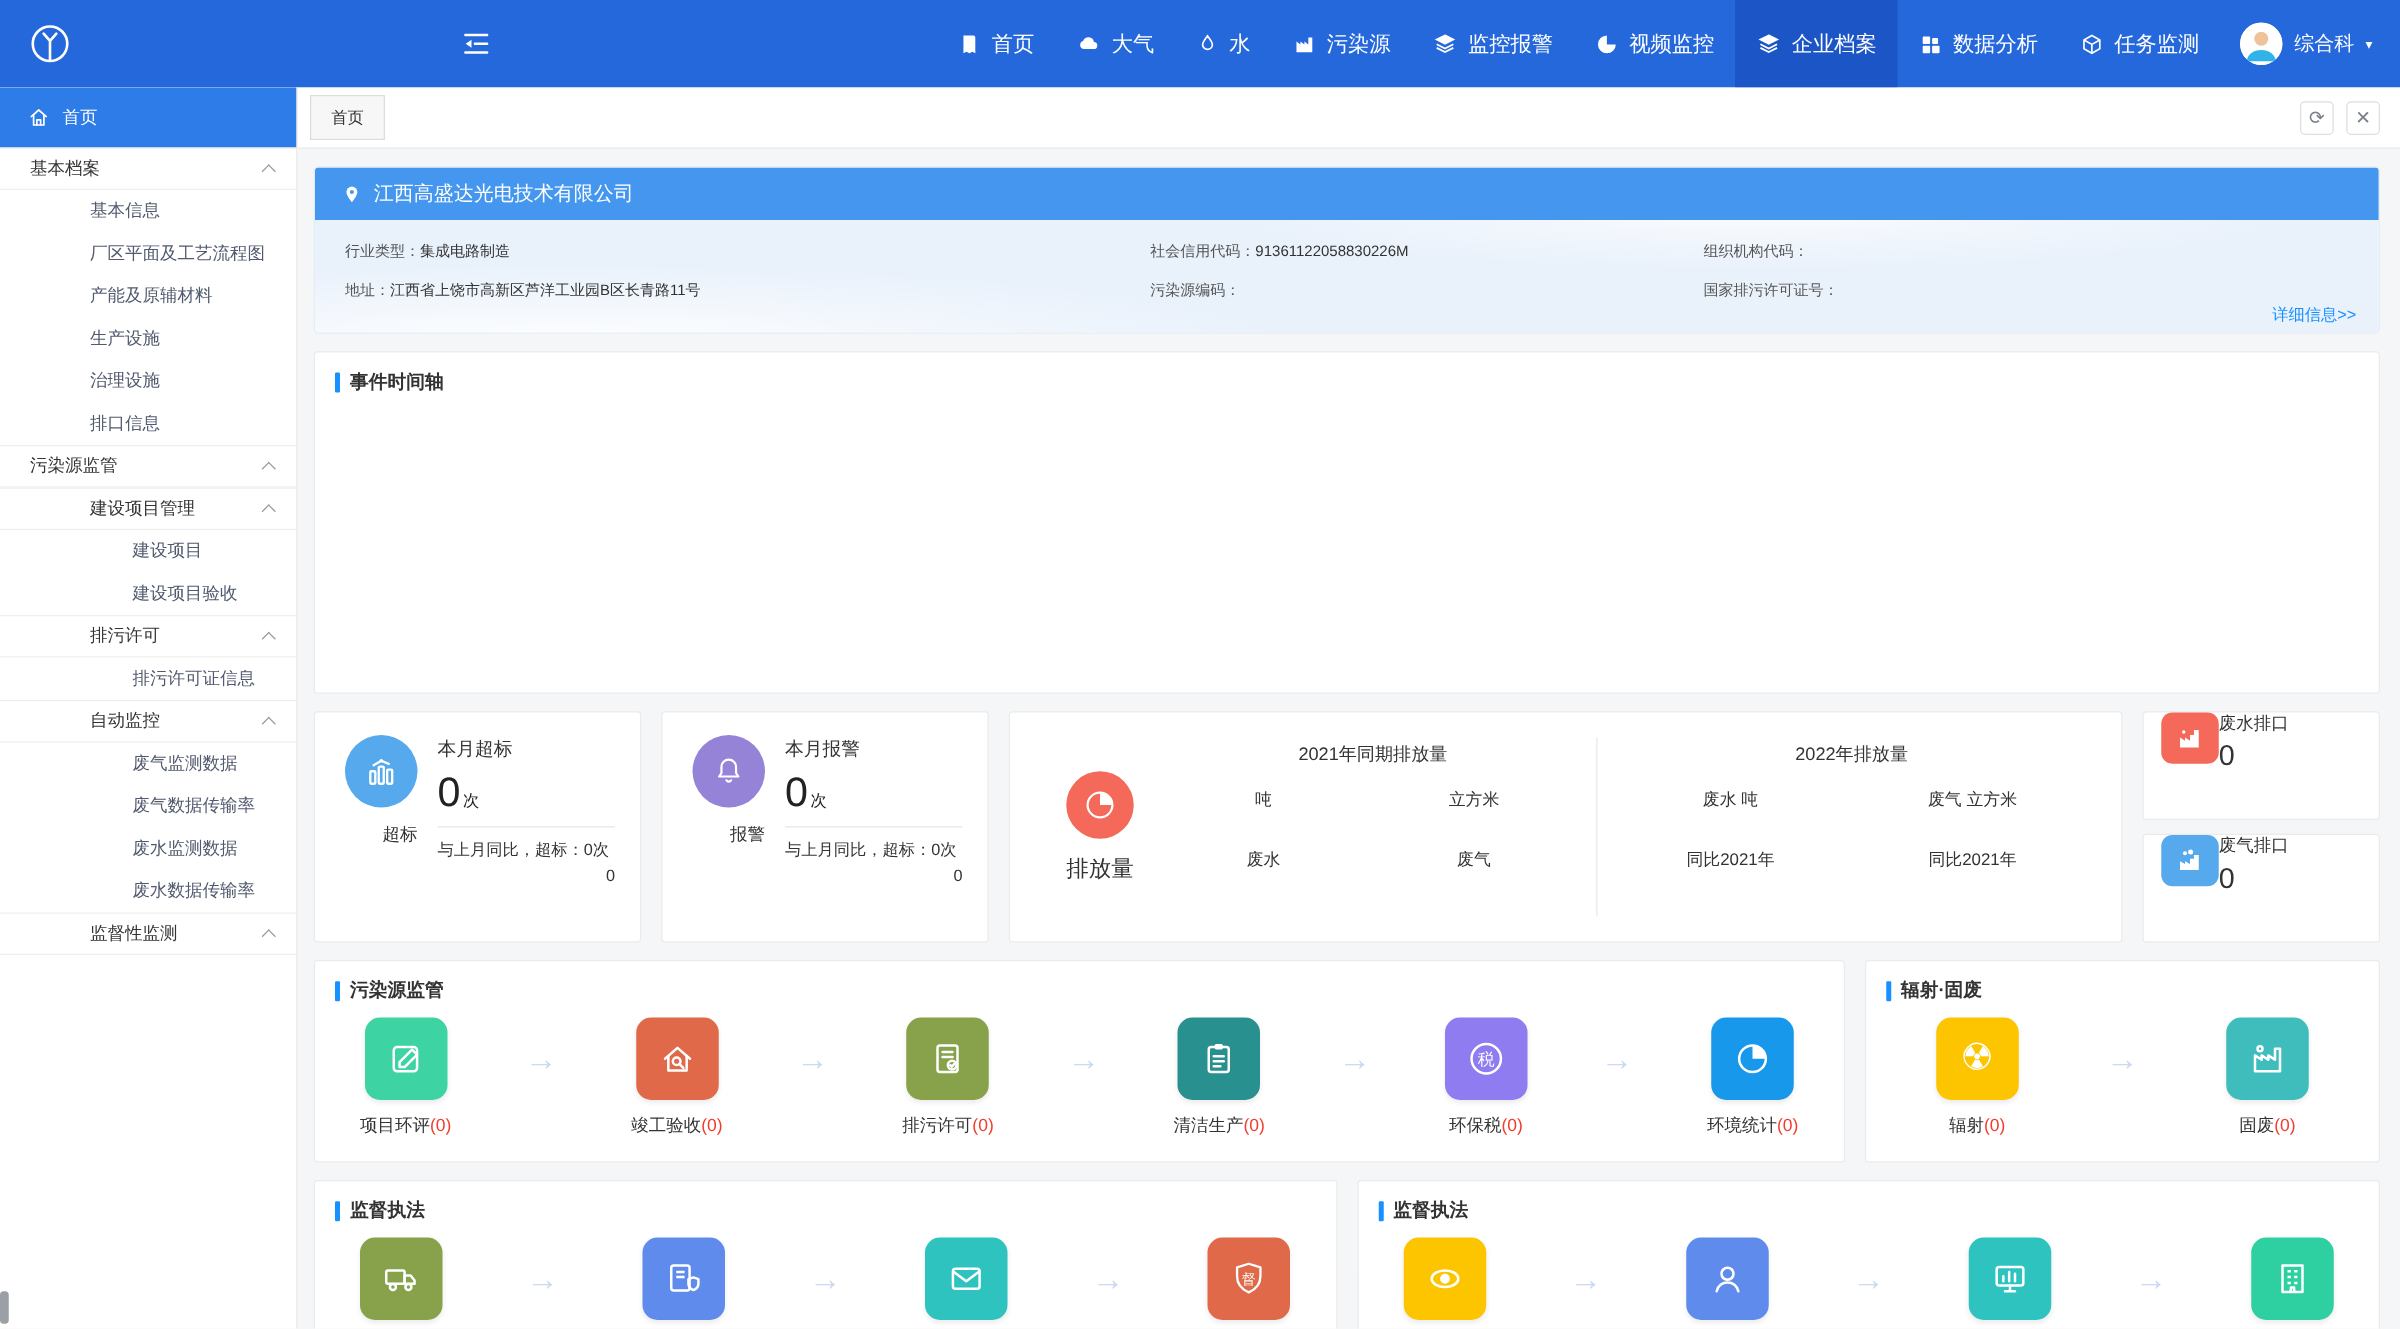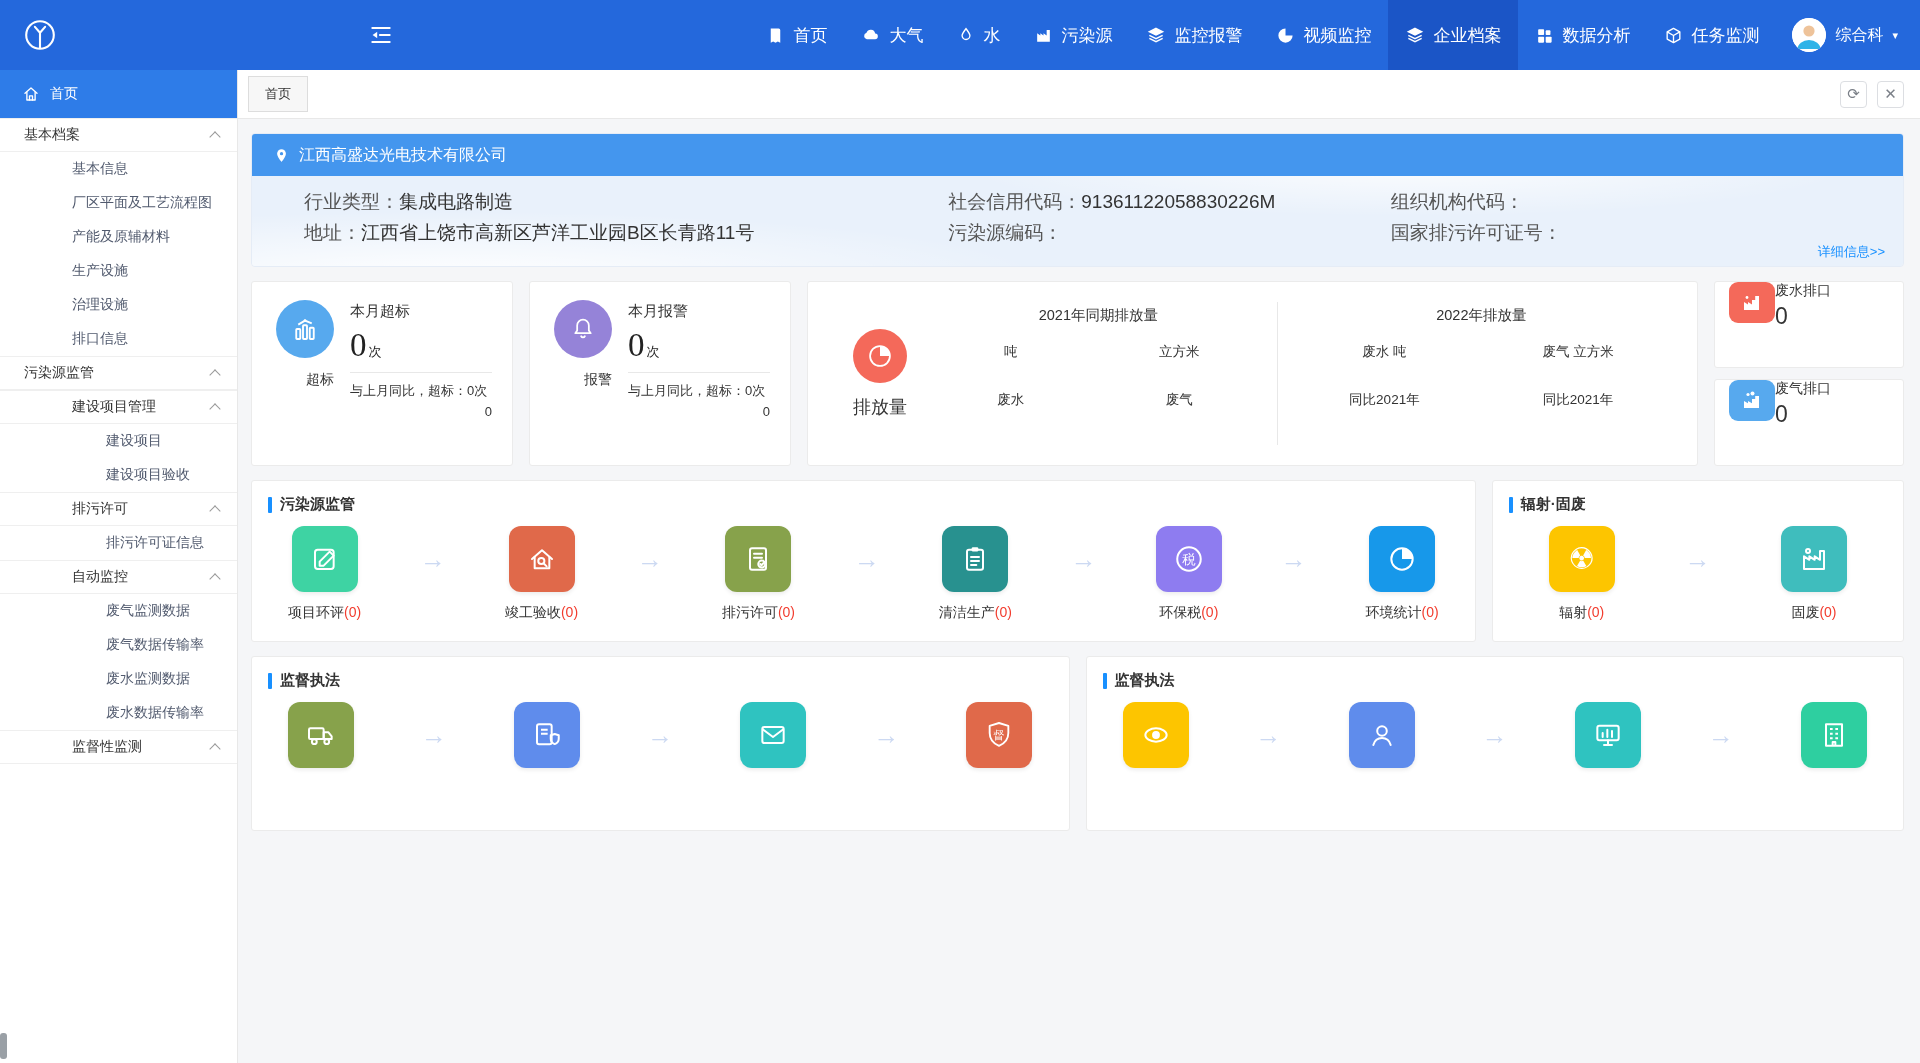--- a/index.html
+++ b/index.html
@@ -41,41 +41,41 @@
   .panel { background:#fff; border:1px solid #ebebeb; border-radius:3px; }
 
   
   .company-card { border-radius:4px; overflow:hidden; position:relative; height:134px; border:1px solid #e5ecf6; }
   .company-banner { height:42px; background:#4496ee; display:flex; align-items:center; gap:10px; padding-left:22px; color:#fff; font-size:16px; }
   .company-body { height:92px; position:relative; padding-top:10px;
     background: radial-gradient(60% 120% at 12% 110%, rgba(255,255,255,.95), rgba(255,255,255,0) 60%),
                 radial-gradient(45% 90% at 70% -10%, rgba(255,255,255,.8), rgba(255,255,255,0) 60%),
                 #e9f1fb; }
   .info-grid { display:grid; grid-template-columns:39.6% 27.2% 1fr; padding-left:24px; }
-  .info-cell { line-height:31px; font-size:19px; white-space:nowrap; overflow:hidden;margin-left:28px; }
+  .info-cell { line-height:31px; font-size:12px; white-space:nowrap; overflow:hidden; }
   .info-label { color:#555; }
   .info-value { color:#333; }
   .detail-link { position:absolute; right:18px; bottom:7px; color:#1890ff; font-size:13px; cursor:pointer; }
 
   
   .sec-head { display:flex; align-items:center; gap:8px; padding:14px 16px 0 16px; }
   .sec-bar { width:4px; height:16px; background:#1890ff; border-radius:1px; }
   .sec-title { font-size:15px; font-weight:bold; color:#333; }
 
   .timeline-panel { margin-top:14px; height:274px; }
 
   
   .stats-row { margin-top:14px; display:flex; gap:16px; height:185px; }
   .stat-card { width:262px; flex:none; padding:18px 20px; display:flex; gap:16px; }
   .stat-left { width:62px; flex:none; display:flex; flex-direction:column; align-items:flex-end; }
   .circle58 { width:58px; height:58px; border-radius:50%; display:flex; align-items:center; justify-content:center; }
   .stat-badge { margin-top:13px; font-size:14px; color:#333; }
   .stat-right { flex:1; min-width:0; }
   .stat-title { font-size:15px; color:#333; margin-top:2px; }
-  .stat-value { margin-top:6px; color:#222;font-family:Liberation Serif, serif; }
+  .stat-value { margin-top:6px; color:#222; }
   .stat-value b { font-size:33px; font-weight:500; }
   .stat-value span { font-size:13px; margin-left:2px; }
   .stat-div { height:1px; background:#e8e8e8; margin:8px 0 9px; }
   .compare { font-size:13px; color:#333; }
   .compare-val { font-size:13px; color:#333; text-align:right; margin-top:4px; }
 
   .em-card { flex:1; min-width:0; display:flex; padding:16px 22px; }
   .em-left { width:100px; flex:none; display:flex; flex-direction:column; align-items:center; justify-content:center; }
   .em-left .circle58 { width:54px; height:54px; }
   .em-badge { margin-top:12px; font-size:18px; color:#333; }
@@ -309,20 +309,26 @@
             <div class="info-cell"><span class="info-label">社会信用代码：</span><span class="info-value">91361122058830226M</span></div>
             <div class="info-cell"><span class="info-label">组织机构代码：</span><span class="info-value"></span></div>
             <div class="info-cell"><span class="info-label">地址：</span><span class="info-value">江西省上饶市高新区芦洋工业园B区长青路11号</span></div>
             <div class="info-cell"><span class="info-label">污染源编码：</span><span class="info-value"></span></div>
             <div class="info-cell"><span class="info-label">国家排污许可证号：</span><span class="info-value"></span></div>
           </div>
           <div class="detail-link">详细信息&gt;&gt;</div>
         </div>
       </div>
 
+      <div class="panel timeline-panel">
+        <div class="sec-head">
+            <span class="sec-bar"></span>
+            <span class="sec-title">事件时间轴</span>
+          </div>
+      </div>
 
       <div class="stats-row">
         <div class="panel stat-card">
           <div class="stat-left">
             <div class="circle58" style="background:#57a9ee">
               <svg class="ic" width="30" height="30" viewBox="0 0 24 24" fill="none" stroke="#fff" stroke-width="1.5">
                   <rect x="5" y="12" width="3.2" height="8" rx="0.6"></rect>
                   <rect x="10.4" y="9" width="3.2" height="11" rx="0.6"></rect>
                   <rect x="15.8" y="11" width="3.2" height="9" rx="0.6"></rect>
                   <path d="M6.6 8.5l5.4-3.2 5.4 2.2"></path>

